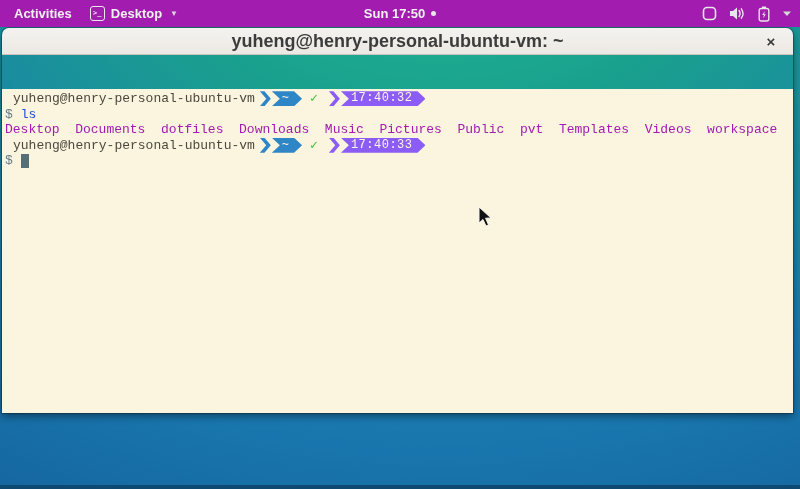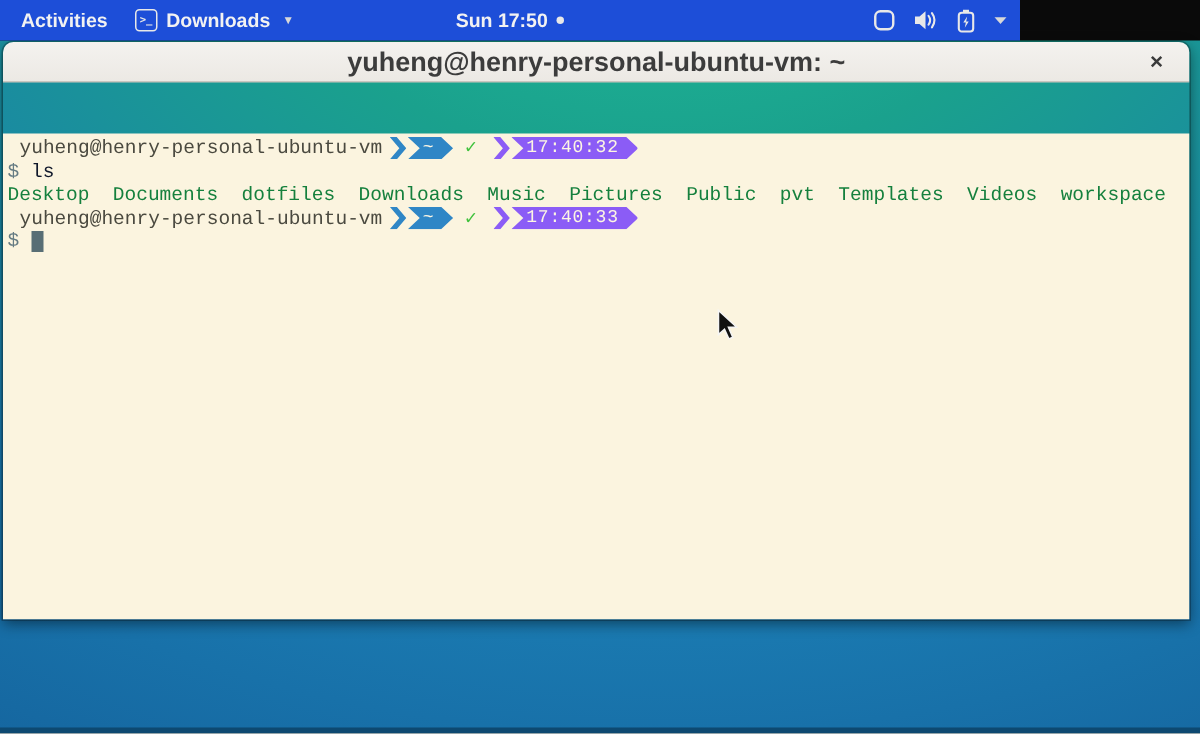--- a/index.html
+++ b/index.html
@@ -12,22 +12,22 @@
     background: radial-gradient(ellipse 120% 160% at 55% -30%,
       #21c29a 0%, #1aa18d 30%, #1a79b0 72%, #14619b 100%);
   }
   .desktop-bottom-strip {
     position:absolute; left:0; bottom:0; width:100%; height:4px;
     background:#0d4971;
   }
 
   
   .top-bar {
-    position:absolute; left:0; top:0; width:680px; height:27px;
-    background:#1d4ed8; color:#f2f2f2; display:flex; align-items:center;
+    position:absolute; left:0; top:0; width:800px; height:27px;
+    background:#a21caf; color:#f2f2f2; display:flex; align-items:center;
     font-size:13px; font-weight:600; z-index:30;
   }
   .tb-left { display:flex; align-items:center; gap:14px; padding-left:10px; }
   .activities { padding:2px 4px; cursor:pointer; }
   .app-menu { display:flex; align-items:center; gap:6px; cursor:pointer; }
   .term-app-icon {
     width:15px; height:15px; border:1.5px solid #e8e8e8; border-radius:3px;
     display:flex; align-items:center; justify-content:center;
     font-family:"DejaVu Sans Mono", monospace; font-size:7px; font-weight:700;
     color:#e8e8e8; line-height:1;
@@ -83,42 +83,42 @@
     position:relative; height:15px; display:flex; align-items:center;
     padding:0 6px 0 10px; color:#fdf6e3; font-size:12px;
   }
   .pl-body.notch { clip-path:polygon(0 0, calc(100% - 8px) 0, 100% 50%, calc(100% - 8px) 100%, 0 100%, 8px 50%); padding-right:13px; }
   .blue  { background:#2f86c6; }
   .dark  { background:#8b5cf6; }
   .check { color:#3fc13c; font-weight:700; margin:0 6px 0 8px; font-size:13px; }
   .time  { letter-spacing:0.5px; }
 
   .prompt-sym { color:#657b83; }
-  .cmd { color:#0f172a; }
-  .ls-out { color:#15803d; white-space:pre; }
+  .cmd { color:#1d4ed8; }
+  .ls-out { color:#a21caf; white-space:pre; }
   .block-cursor { display:inline-block; width:8px; height:14px; background:#586e75; margin-left:8px; }
 
   
   .pointer { position:absolute; left:478px; top:206px; z-index:40; pointer-events:none; }
 </style>
 </head>
 <body>
 
 <div class="screen">
 
   <div class="desktop">
     <div class="desktop-bottom-strip"></div>
   </div>
 
   <div class="top-bar">
     <div class="tb-left">
       <span class="activities">Activities</span>
       <span class="app-menu">
         <span class="term-app-icon">&gt;_</span>
-        <span>Downloads</span>
+        <span>Desktop</span>
         <span class="caret-down">▼</span>
       </span>
     </div>
     <div class="tb-center">
       <span class="clock">Sun 17:50</span>
       <span class="notif-dot"></span>
     </div>
     <div class="tb-right">
       <svg width="15" height="15" viewBox="0 0 15 15">
         <rect x="1.5" y="1.5" width="12" height="12" rx="3.5" fill="none" stroke="#e8e8e8" stroke-width="1.6"></rect>

